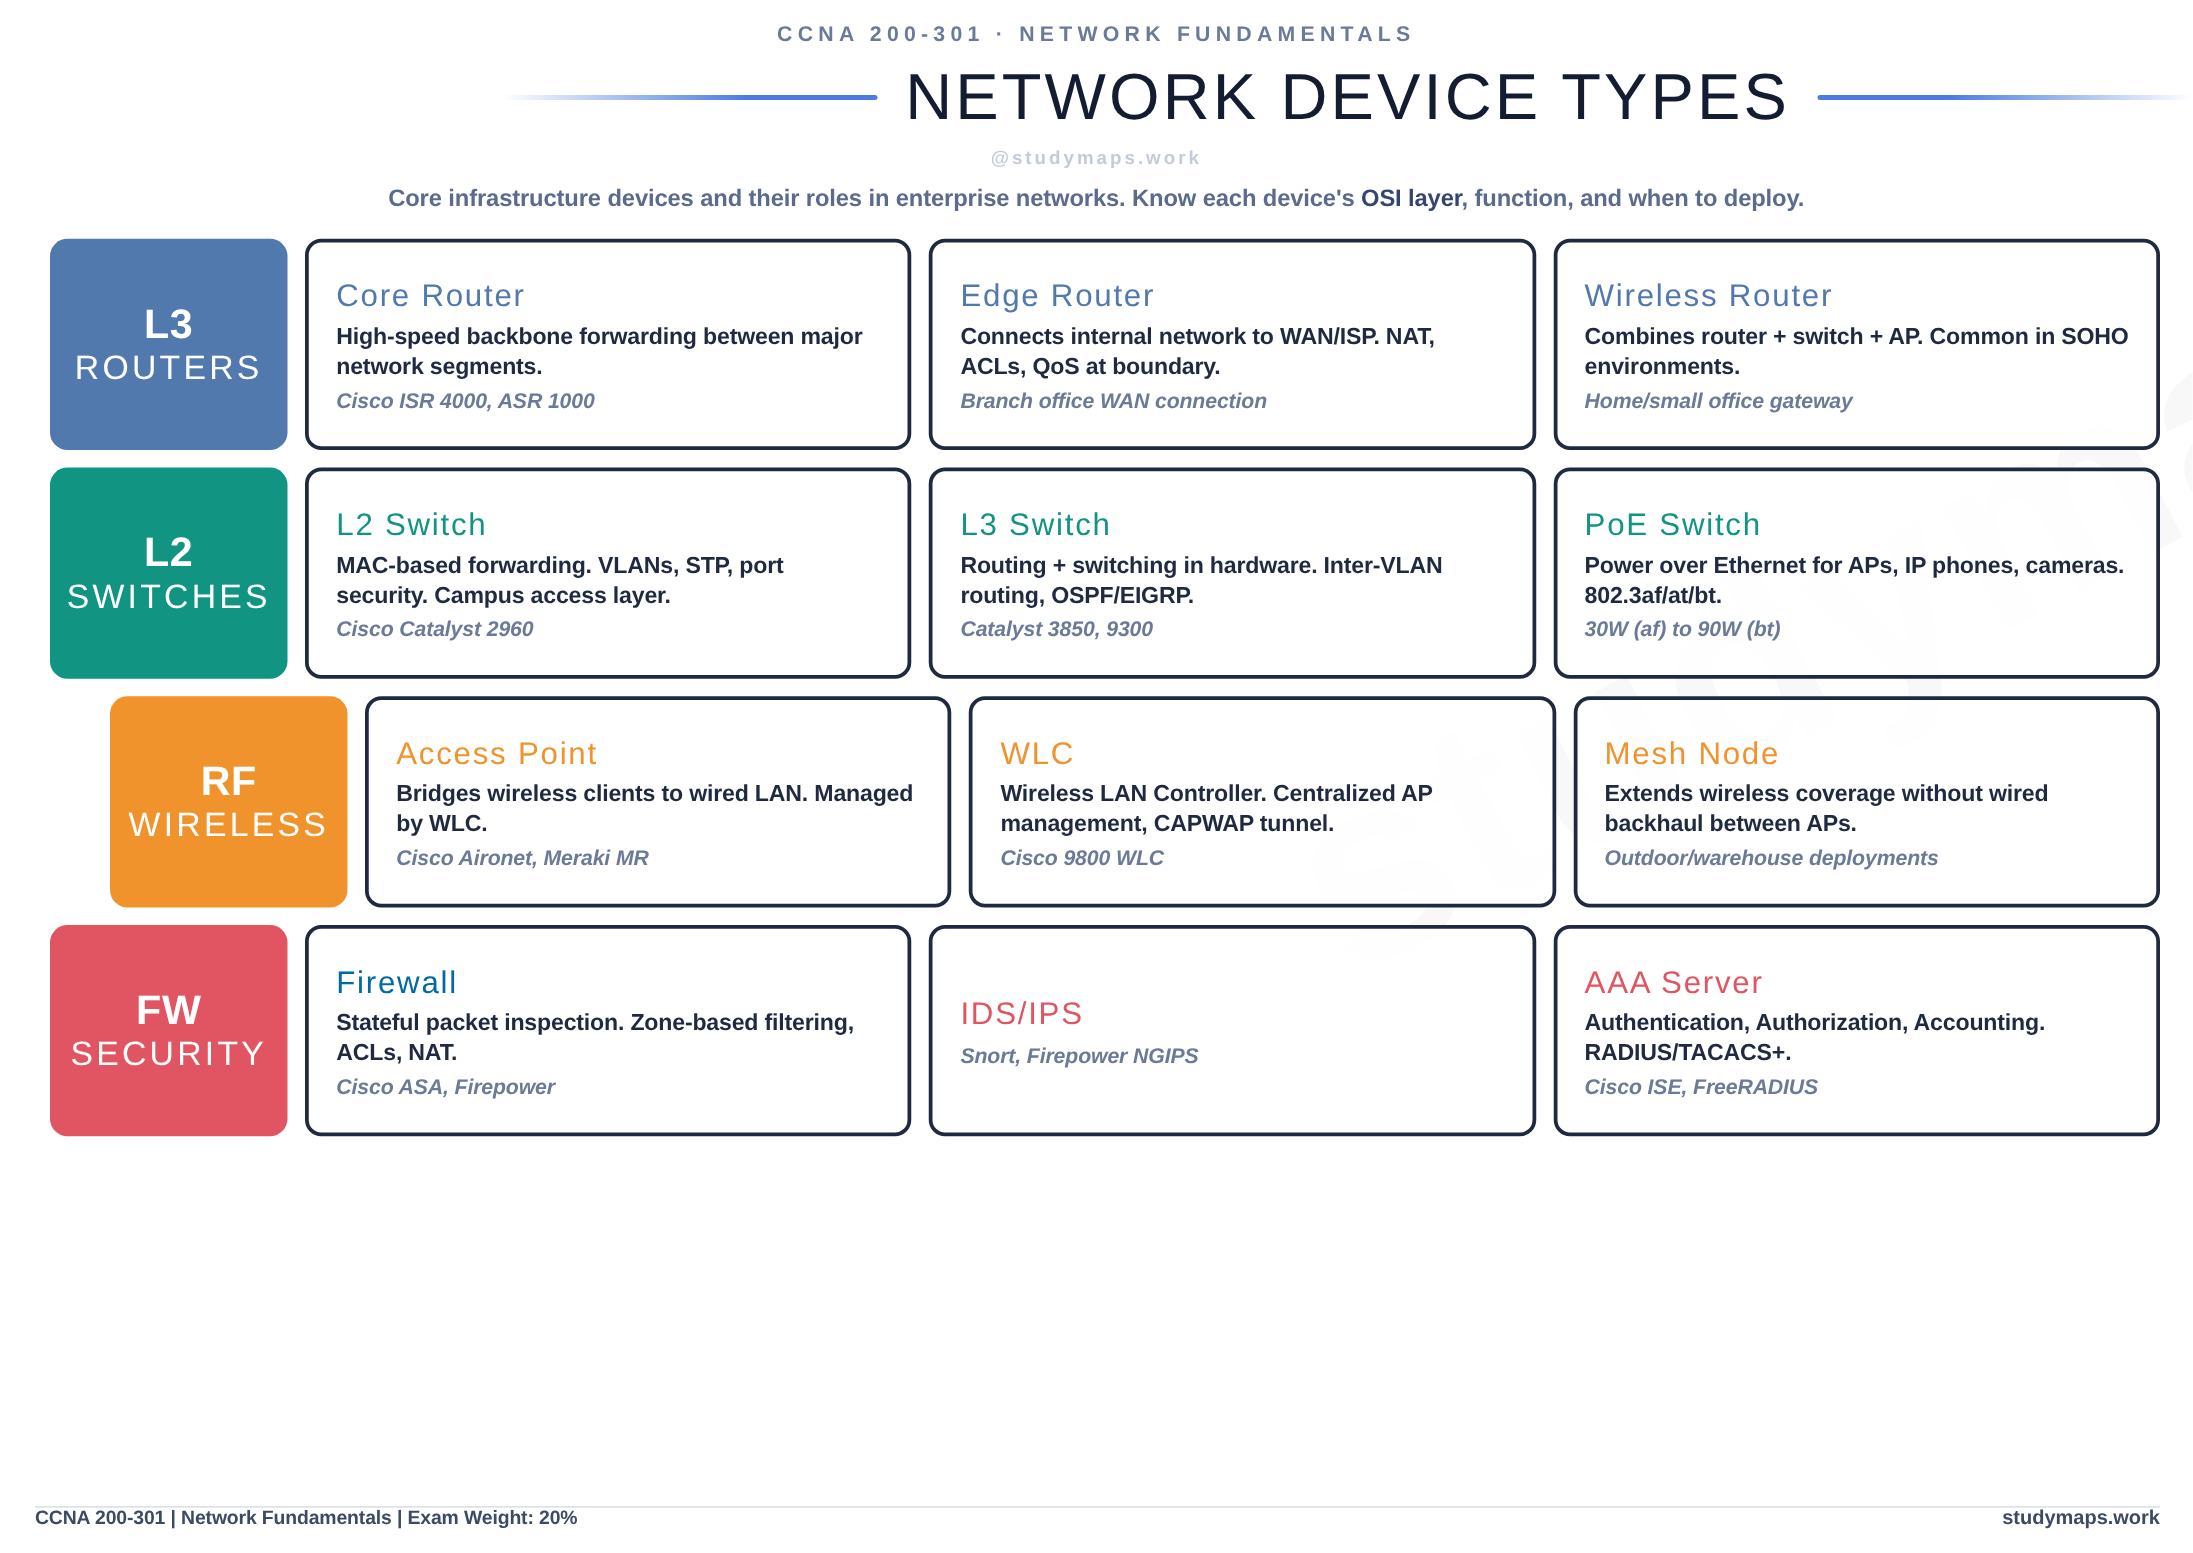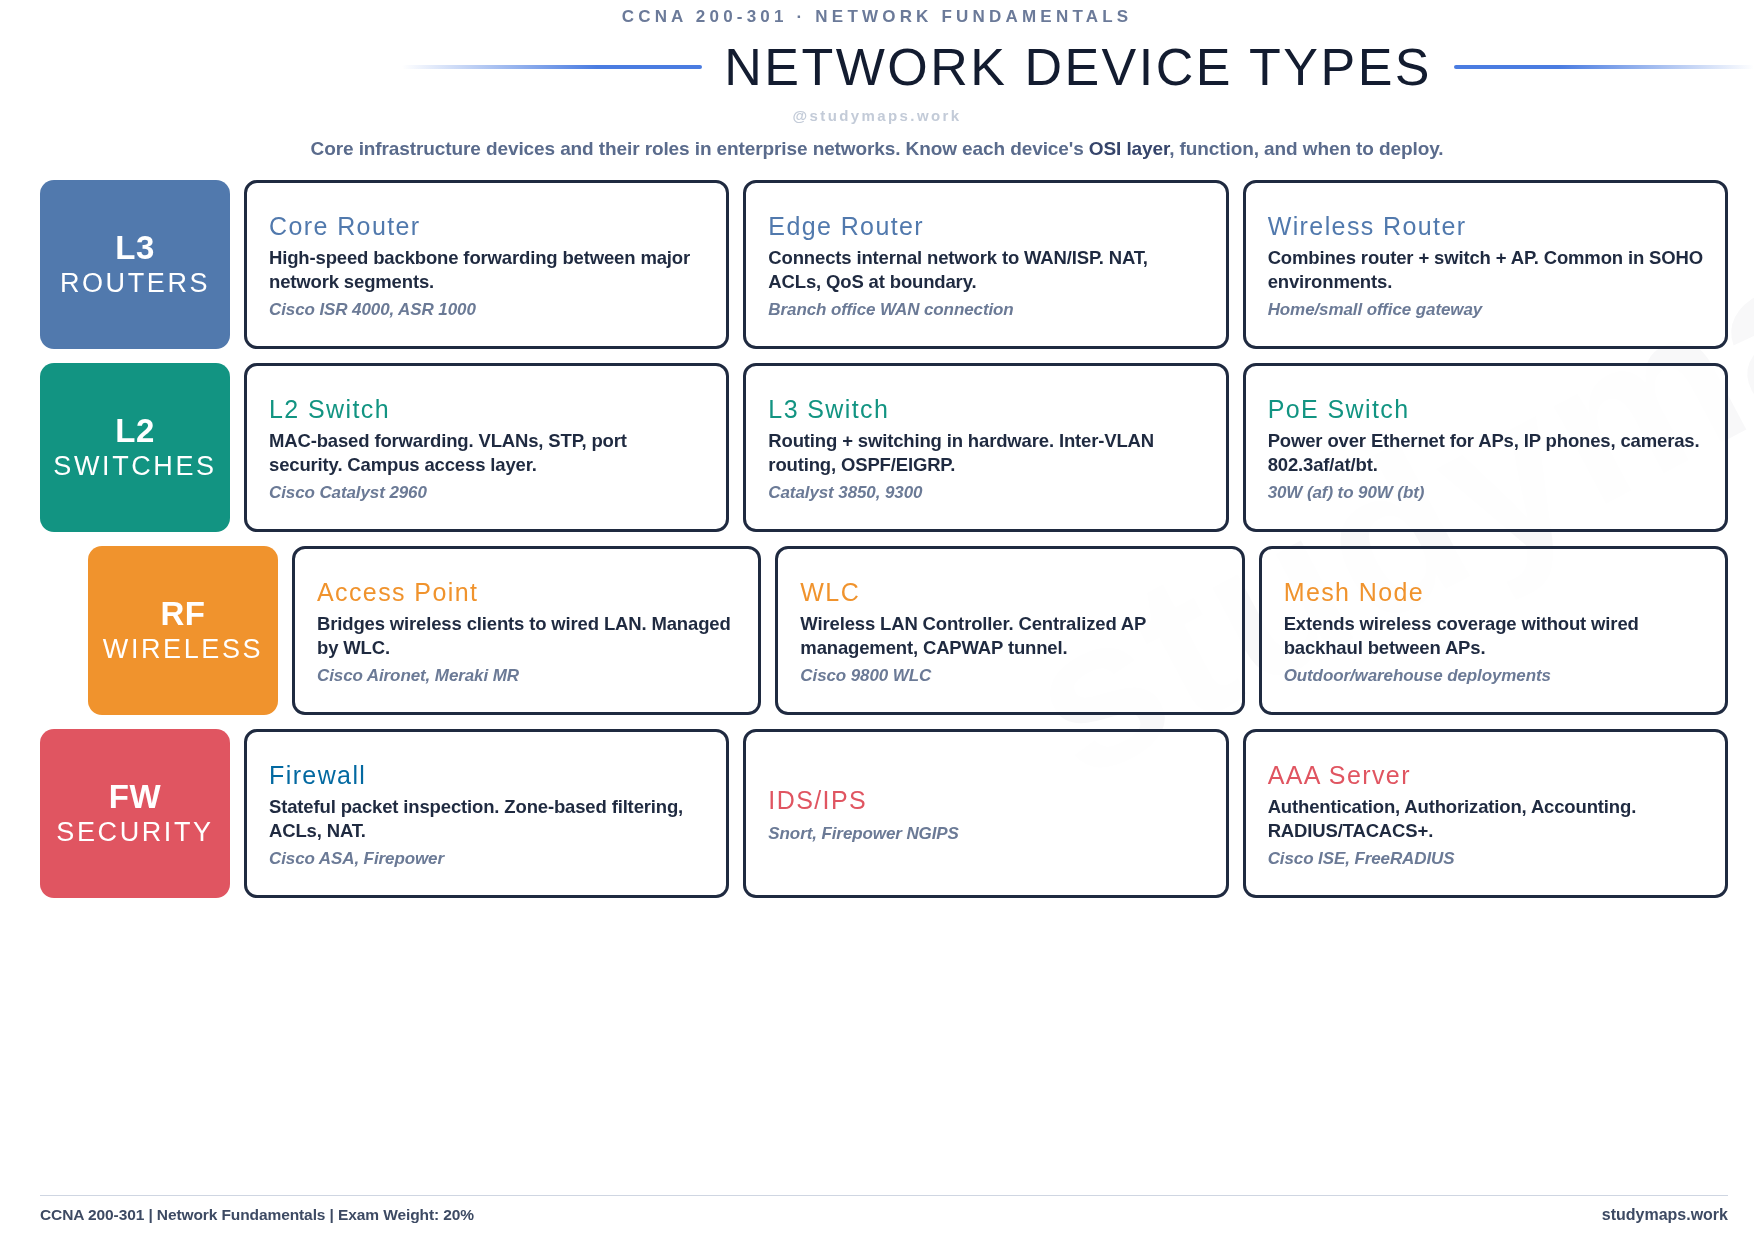--- a/index.html
+++ b/index.html
@@ -30,21 +30,21 @@
     color: rgba(30, 45, 70, 0.030);
     letter-spacing: 4px;
     transform: rotate(-28deg);
     pointer-events: none;
     white-space: nowrap;
     user-select: none;
   }
 
   
   .header {
-    padding-top: 7px;
+    padding-top: 18px;
     text-align: center;
   }
 
   .eyebrow {
     font-size: 17px;
     font-weight: 700;
     letter-spacing: 4.2px;
     color: #6b7a99;
     text-transform: uppercase;
   }
@@ -165,25 +165,24 @@
     font-size: 17px;
     font-style: italic;
     font-weight: 700;
     color: #6b7a96;
     letter-spacing: -0.1px;
   }
 
   
   .footer {
     position: absolute;
-    left: 40px;
+    left: 28px;
     right: 26px;
     bottom: 18px;
     border-top: 1.5px solid #cfd6e2;
-    padding-top: 10px;
     display: flex;
     align-items: center;
     justify-content: space-between;
   }
 
   .footer-left {
     font-size: 15.5px;
     font-weight: 700;
     color: #3d4a63;
     letter-spacing: -0.1px;

